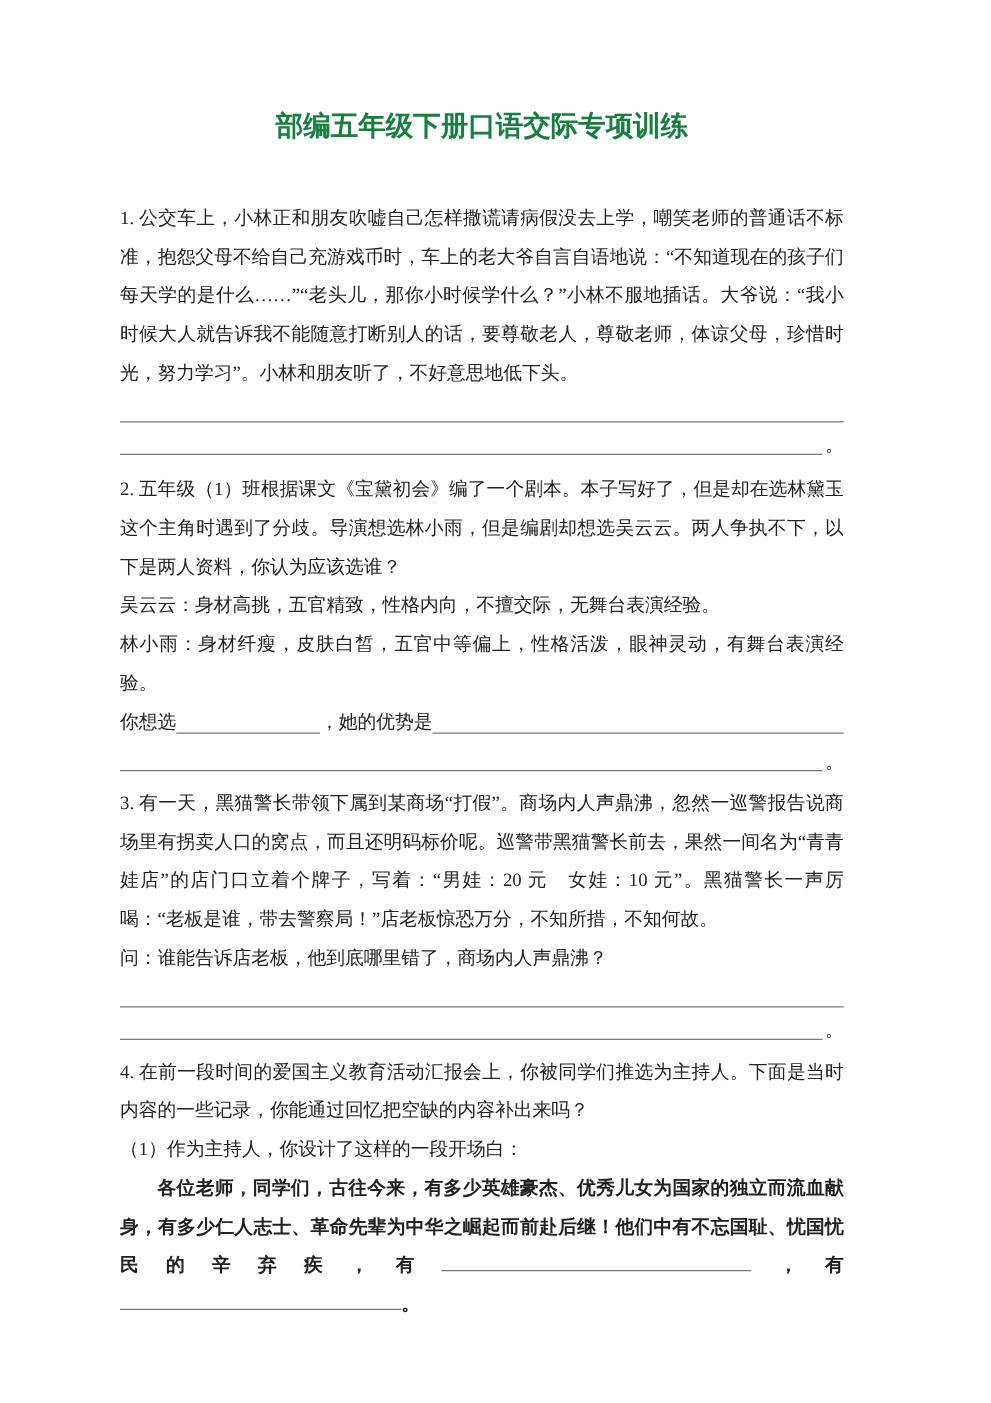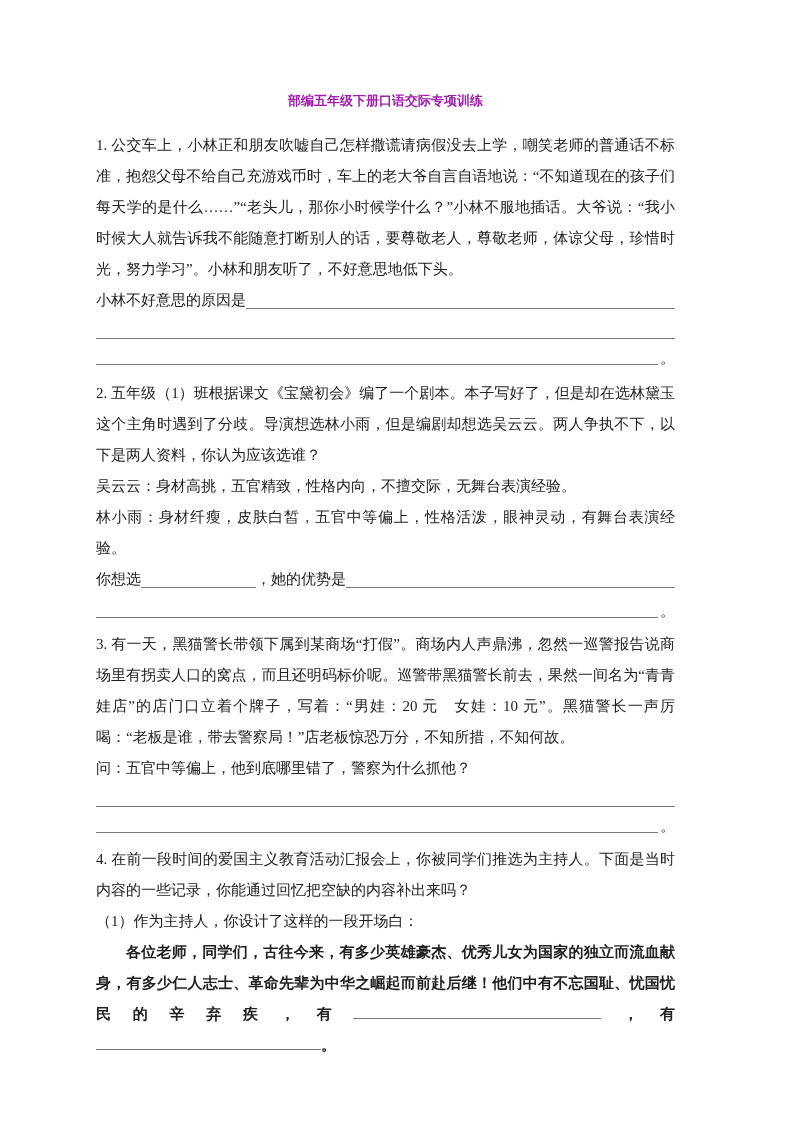--- a/index.html
+++ b/index.html
@@ -12,26 +12,26 @@
     width: 793px;
     height: 1122px;
     box-sizing: border-box;
     background: #ffffff;
     padding: 88px 118px 0 96px;
     font-family: "Liberation Serif", "DejaVu Serif", serif;
     color: #212121;
     overflow: hidden;
   }
   .title {
-    font-size: 13px;
+    font-size: 22px;
     font-weight: bold;
-    color: #a21caf;
+    color: #15803d;
     text-align: center;
     line-height: 26px;
-    margin: 0 0 16px 0;
+    margin: 0 0 46px 0;
   }
   .para {
     font-size: 15px;
     line-height: 31px;
     text-align: justify;
     margin: 0;
   }
   .fill-row {
     display: flex;
     align-items: flex-end;
@@ -72,24 +72,20 @@
 </style>
 </head>
 <body>
 
 <div class="page">
 
   <h1 class="title">部编五年级下册口语交际专项训练</h1>
 
   <section>
     <p class="para">1. 公交车上，小林正和朋友吹嘘自己怎样撒谎请病假没去上学，嘲笑老师的普通话不标准，抱怨父母不给自己充游戏币时，车上的老大爷自言自语地说：“不知道现在的孩子们每天学的是什么……”“老头儿，那你小时候学什么？”小林不服地插话。大爷说：“我小时候大人就告诉我不能随意打断别人的话，要尊敬老人，尊敬老师，体谅父母，珍惜时光，努力学习”。小林和朋友听了，不好意思地低下头。</p>
-    <div class="para fill-row">
-      <span class="text">小林不好意思的原因是</span>
-      <span class="blank grow"></span>
-    </div>
     <div class="blank-row">
       <span class="line"></span>
     </div>
     <div class="blank-row">
       <span class="line"></span>
       <span class="end-punct">。</span>
     </div>
   </section>
 
   <section class="mt10">
@@ -103,21 +99,21 @@
       <span class="blank grow"></span>
     </div>
     <div class="blank-row">
       <span class="line"></span>
       <span class="end-punct">。</span>
     </div>
   </section>
 
   <section class="mt8">
     <p class="para">3. 有一天，黑猫警长带领下属到某商场“打假”。商场内人声鼎沸，忽然一巡警报告说商场里有拐卖人口的窝点，而且还明码标价呢。巡警带黑猫警长前去，果然一间名为“青青娃店”的店门口立着个牌子，写着：“男娃：20 元　女娃：10 元”。黑猫警长一声厉喝：“老板是谁，带去警察局！”店老板惊恐万分，不知所措，不知何故。</p>
-    <p class="para">问：五官中等偏上，他到底哪里错了，警察为什么抓他？</p>
+    <p class="para">问：谁能告诉店老板，他到底哪里错了，商场内人声鼎沸？</p>
     <div class="blank-row">
       <span class="line"></span>
     </div>
     <div class="blank-row">
       <span class="line"></span>
       <span class="end-punct">。</span>
     </div>
   </section>
 
   <section class="mt8">

